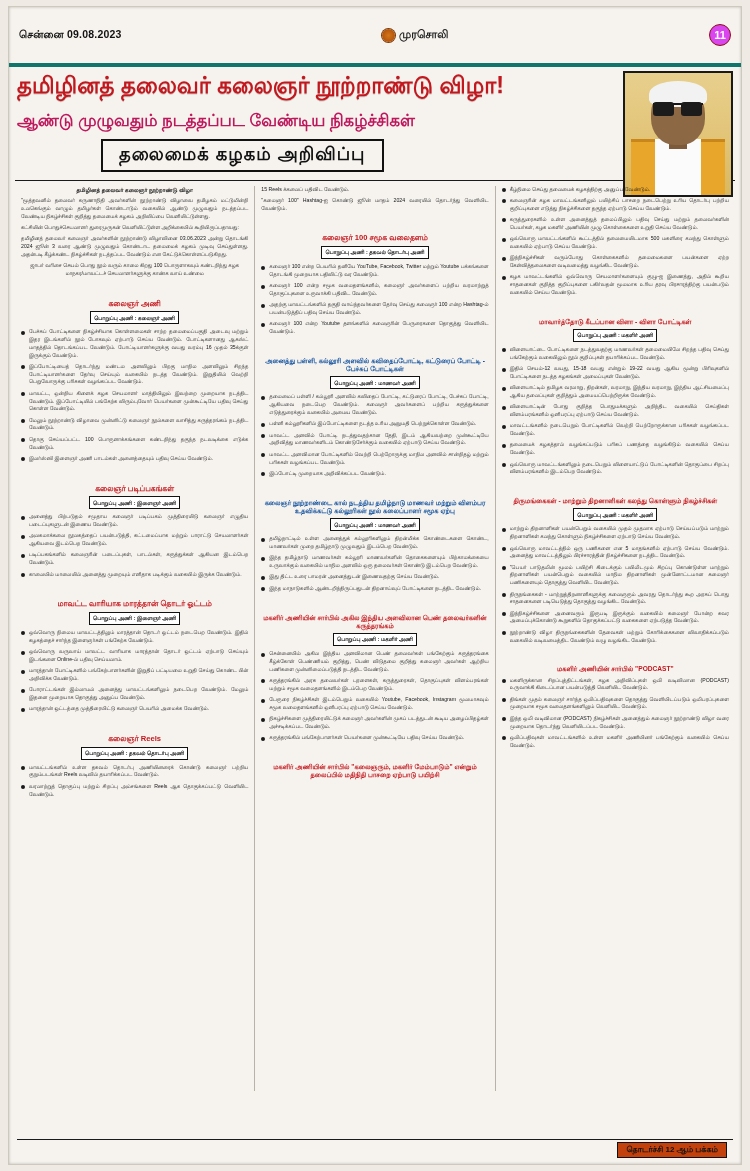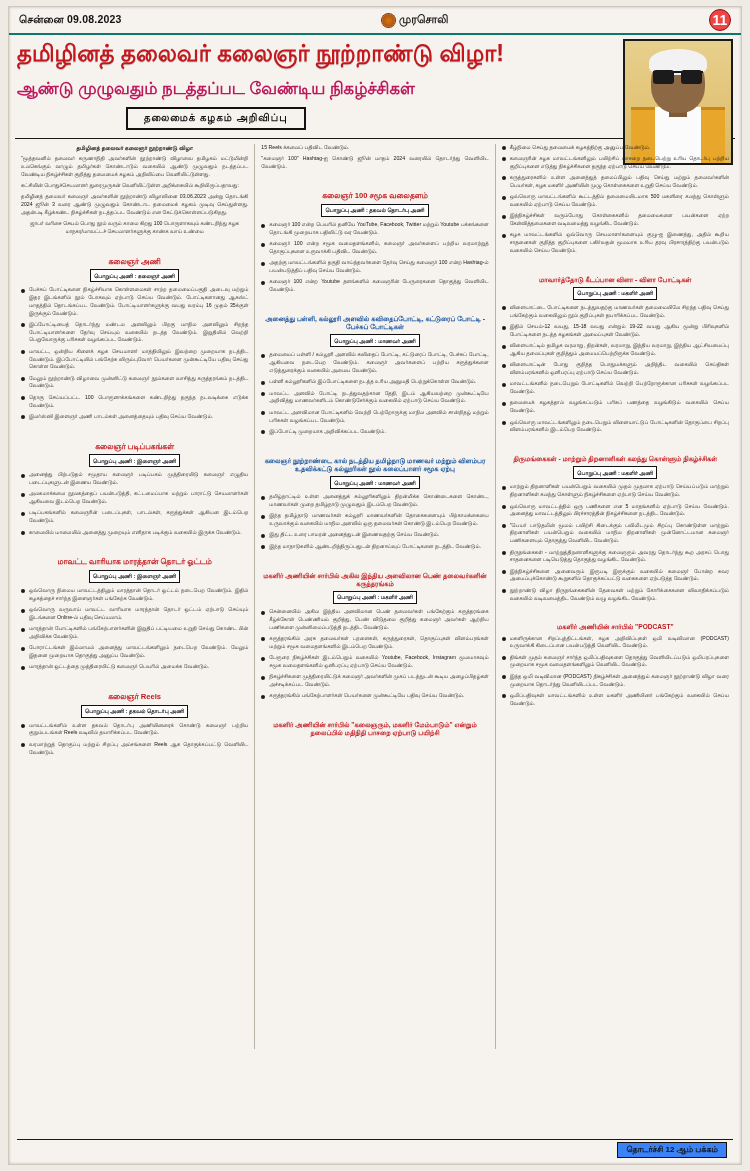--- a/index.html
+++ b/index.html
@@ -12,32 +12,32 @@
   .sheet{
     position:absolute;left:8px;top:6px;right:8px;bottom:6px;
     background:#f6f3ee;
     border:1px solid #cfc8bd;
     box-shadow:0 0 3px rgba(0,0,0,.25) inset;
     overflow:hidden;
   }
   
   .masthead{
     height:26px;display:flex;align-items:center;justify-content:space-between;
-    padding:0 10px;border-bottom:2px solid #0f766e;position:relative;
+    padding:15px 10px;border-bottom:4px solid #0f766e;position:relative;
   }
   .mast-date{font-size:10.5px;font-weight:bold;color:#111;letter-spacing:.2px;}
   .mast-logo{display:flex;align-items:flex-end;gap:4px;font-size:11px;font-weight:bold;color:#222;}
   .logo-sun{
     width:13px;height:13px;border-radius:50%;
     background:radial-gradient(circle at 50% 50%,#d4761a 0%,#b3540b 70%,#8c3f06 100%);
     box-shadow:0 0 0 1px #7a3a05;
   }
   .page-num{
-    width:20px;height:20px;border-radius:50%;background:#ef4444;color:#fff;
-    display:flex;align-items:center;justify-content:center;font-size:14px;font-weight:bold;
+    width:20px;height:20px;border-radius:50%;background:#d946ef;color:#fff;
+    display:flex;align-items:center;justify-content:center;font-size:11px;font-weight:bold;
     border:1px solid #8d0f13;
   }
   
   .headline-wrap{position:relative;padding:4px 6px 0 6px;}
   .photo{
     position:absolute;right:8px;top:4px;width:106px;height:122px;
     border:2px solid #1a1a1a;background:#e8dfc8;overflow:hidden;
   }
   .photo .bg{position:absolute;inset:0;background:linear-gradient(180deg,#e7cf8d 0%,#e2c477 55%,#d9b85f 100%);}
   .photo .head{
@@ -68,22 +68,22 @@
   .hl1{
     color:#c4161c;font-weight:bold;font-size:23px;line-height:1.12;
     margin:2px 0 12px 2px;max-width:600px;
     text-shadow:0 1px 0 rgba(0,0,0,.18);
   }
   .hl2{
     color:#be185d;font-weight:bold;font-size:16.5px;line-height:1.2;
     margin:6px 0 6px 2px;max-width:600px;
   }
   .hl-band{
-    display:inline-block;border:2px solid #111;padding:3px 16px;margin:2px 0 4px 111px;
-    font-size:10px;font-weight:bold;color:#111;background:#f6f3ee;letter-spacing:1px;text-align:right;
+    display:inline-block;border:2px solid #111;padding:3px 16px;margin:2px 0 4px 86px;
+    font-size:18px;font-weight:bold;color:#111;background:#f6f3ee;letter-spacing:1px;text-align:right;
   }
   .band-row{text-align:left;}
   .rule{border-top:1px solid #1a1a1a;margin:4px 6px 0 6px;}
   
   .cols{
     display:flex;gap:0;padding:5px 6px 0 6px;height:905px;
   }
   .col{
     flex:1;padding:0 6px;position:relative;
     font-size:5.2px;line-height:1.5;color:#17171a;text-align:justify;
@@ -111,21 +111,21 @@
   }
   ul.bul li:before{
     content:"";position:absolute;left:0;top:2.5px;width:4px;height:4px;
     background:#1a1a1a;border-radius:50%;
   }
   
   .footer{
     position:absolute;left:0;right:0;bottom:4px;height:22px;
   }
   .cont{
-    position:absolute;right:14px;bottom:2px;border:1.5px solid #111;background:#3b82f6;
+    position:absolute;right:14px;bottom:2px;border:1.5px solid #111;background:#c2410c;
     font-size:8px;font-weight:bold;padding:2px 8px;color:#111;
   }
   .foot-rule{position:absolute;left:8px;right:8px;bottom:20px;border-top:1px solid #1a1a1a;}
 </style>
 </head>
 <body>
 
 <div class="page">
   <div class="sheet">
 

